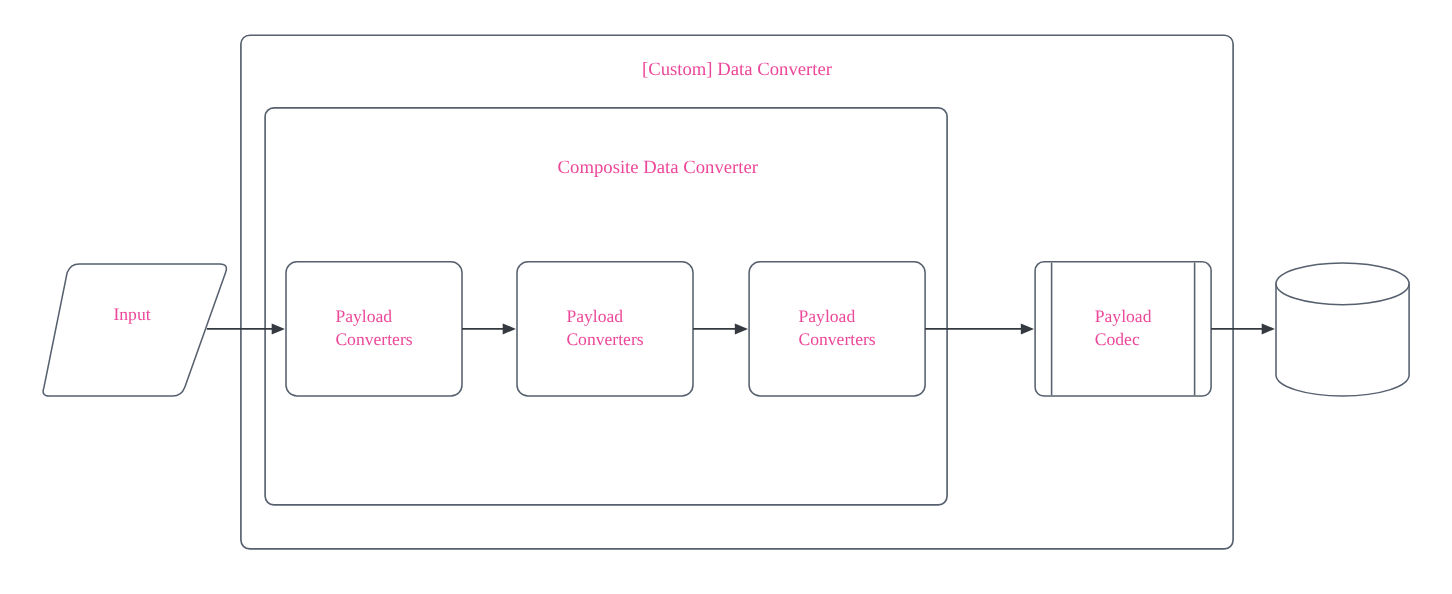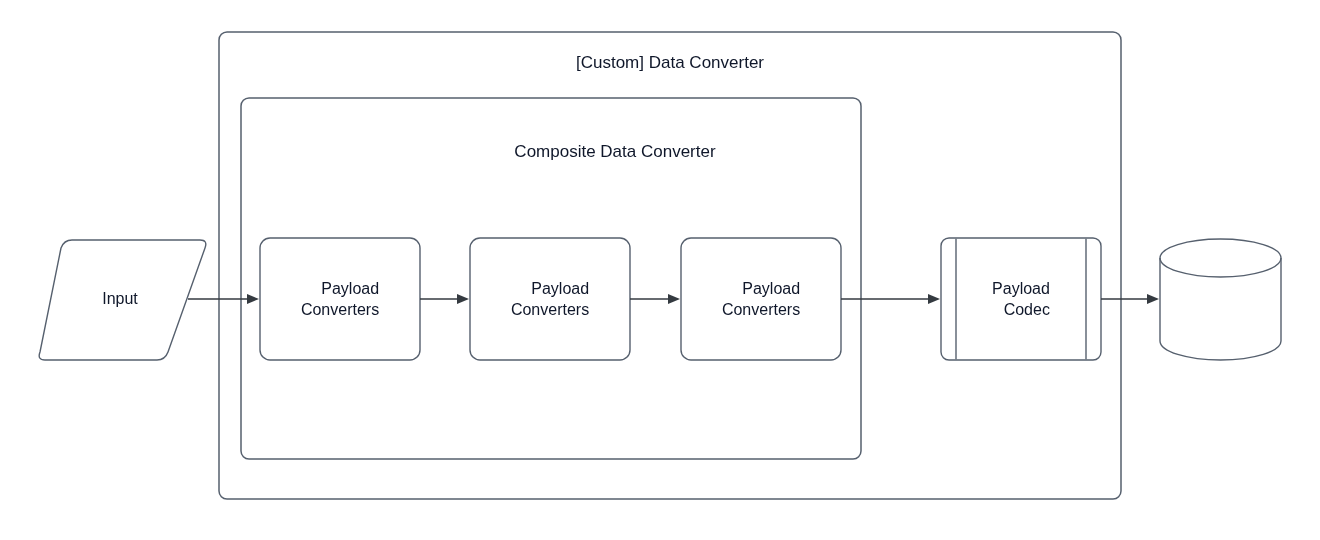--- a/index.html
+++ b/index.html
@@ -42,23 +42,23 @@
     stroke: #343a40;
     stroke-width: 1.6;
     fill: none;
   }
   .arrowhead {
     fill: #343a40;
     stroke: none;
   }
   .lbl {
     position: absolute;
-    color: #0f172a;
-    font-family: Liberation Sans, sans-serif;
-    text-align: right;
+    color: #ec4899;
+    font-family: Liberation Serif, serif;
+    text-align: left;
     line-height: 1.32;
     white-space: pre-line;
     user-select: none;
   }
   .lbl-container {
     font-size: 17px;
   }
   .lbl-node {
     font-size: 16px;
   }
@@ -106,23 +106,23 @@
     <line class="connector" x1="841" y1="299" x2="931" y2="299"></line>
     <path class="arrowhead" d="M 940 299 L 928 294 L 928 304 Z"></path>
 
     <line class="connector" x1="1101" y1="299" x2="1150" y2="299"></line>
     <path class="arrowhead" d="M 1159 299 L 1147 294 L 1147 304 Z"></path>
 
   </svg>
 
   <div class="lbl lbl-container center-xy" style="left:219px; top:50px; width:902px; height:26px;">[Custom] Data Converter</div>
 
-  <div class="lbl lbl-container center-xy" style="left:258px; top:139px; width:714px; height:26px;">Composite Data Converter</div>
+  <div class="lbl lbl-container center-xy" style="left:241px; top:139px; width:714px; height:26px;">Composite Data Converter</div>
 
-  <div class="lbl lbl-node center-xy" style="left:40px; top:240px; width:160px; height:118px;">Input</div>
+  <div class="lbl lbl-node center-xy" style="left:40px; top:228px; width:160px; height:118px;">Input</div>
 
   <div class="lbl lbl-node center-xy" style="left:260px; top:238px; width:160px; height:122px;">Payload
 Converters</div>
 
   <div class="lbl lbl-node center-xy" style="left:470px; top:238px; width:160px; height:122px;">Payload
 Converters</div>
 
   <div class="lbl lbl-node center-xy" style="left:681px; top:238px; width:160px; height:122px;">Payload
 Converters</div>
 

